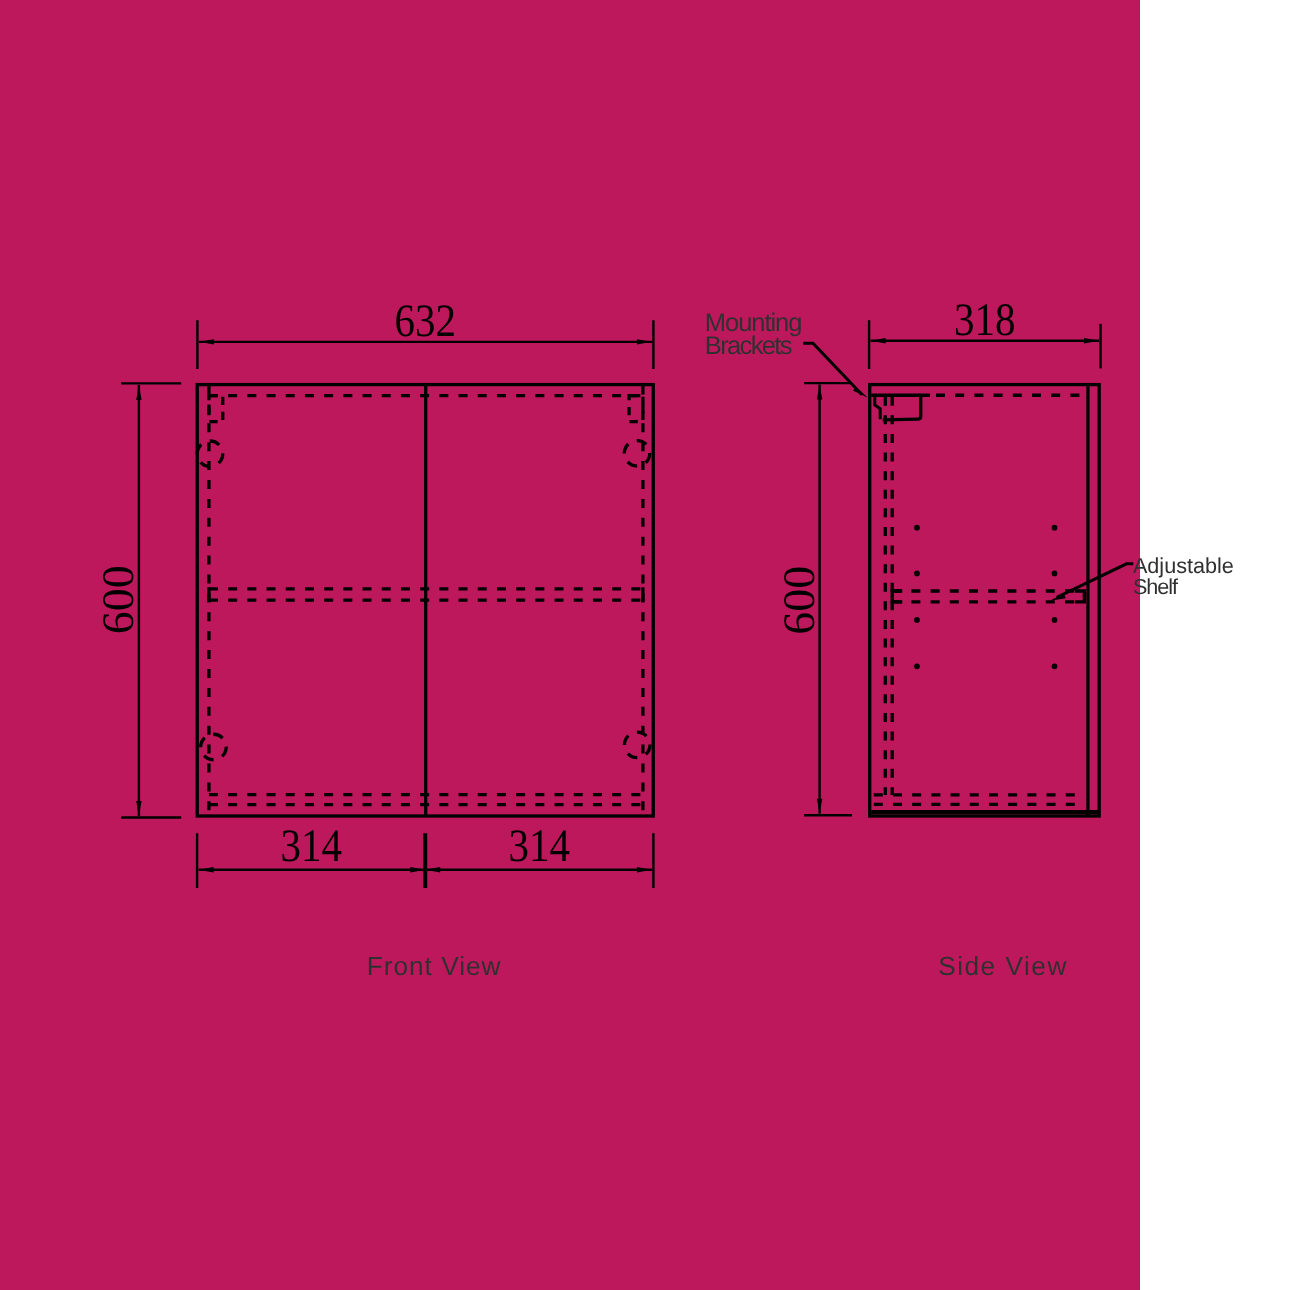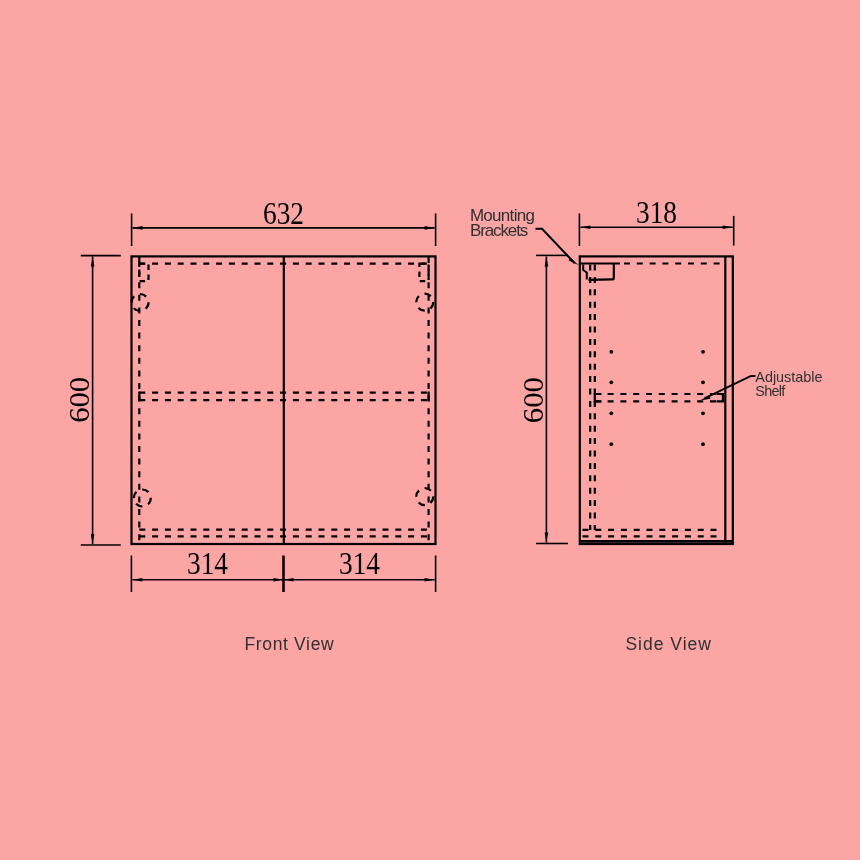--- a/index.html
+++ b/index.html
@@ -1,16 +1,16 @@
 <!DOCTYPE html>
 <html><head>
 <meta charset="utf-8">
 <style>
   html,body{margin:0;padding:0;background:#fff;}
-  .wrap{width:860px;height:860px;position:relative;background:#fca5a5;}
+  .wrap{width:760px;height:860px;position:relative;background:#be185d;}
   svg{position:absolute;top:0;left:0;}
   text{font-family:"Liberation Serif", serif;fill:#000;}
   .lbl{font-family:"Liberation Sans", sans-serif;fill:#303030;}
 </style>
 </head>
 <body>
 <div class="wrap">
 <svg width="860" height="860" viewBox="0 0 860 860">
 
   <g stroke="#000" fill="none">

